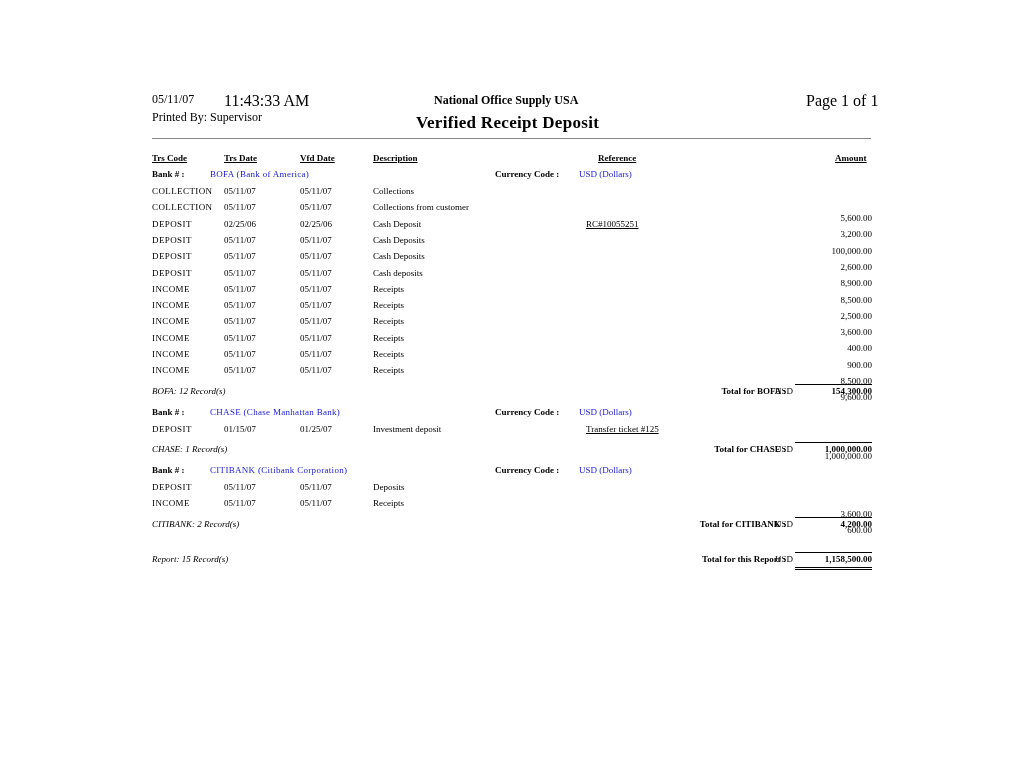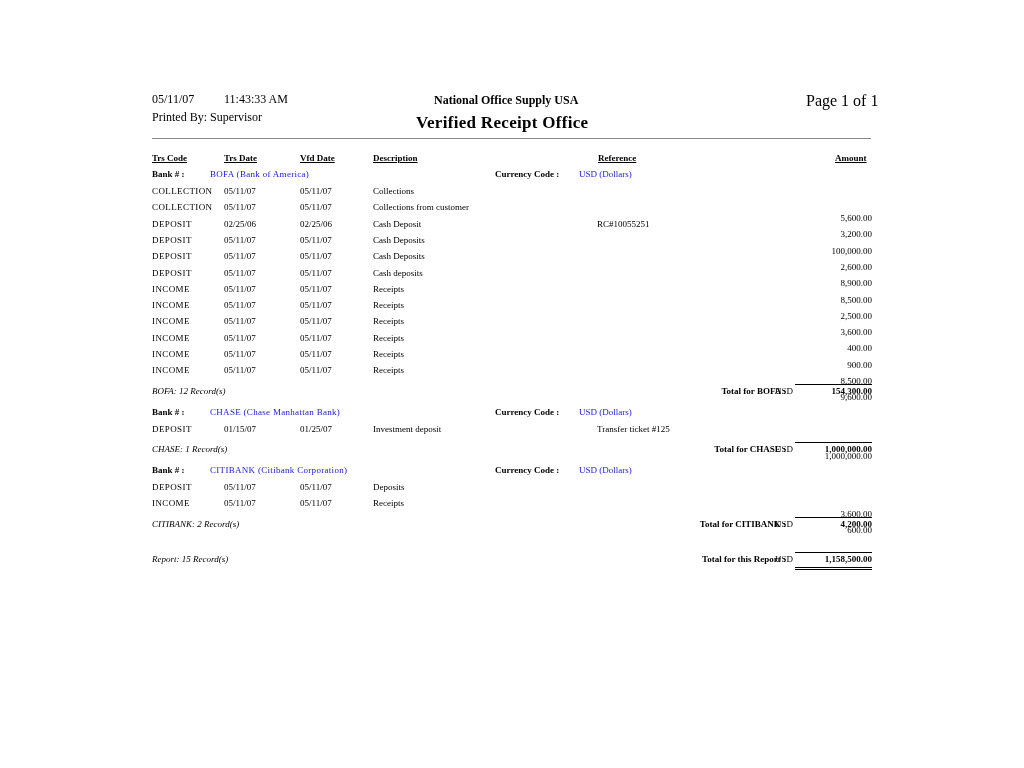--- a/index.html
+++ b/index.html
@@ -1,55 +1,55 @@
 <!DOCTYPE html>
 <html><head>
 <meta charset="utf-8">
 <style>
   html, body { margin:0; padding:0; }
   body { width:1024px; height:768px; background:#ffffff; position:relative; overflow:hidden;
          font-family:"Liberation Serif", "DejaVu Serif", serif; color:#000; }
   .page { position:absolute; left:0; top:0; width:936px; height:768px; }
   .abs { position:absolute; white-space:nowrap; }
   .hdr-date { left:152px; top:92px; font-size:12px; }
-  .hdr-time { left:224px; top:92px; font-size:12px; }
+  .hdr-time { left:224px; top:92px; font-size:16px; }
   .hdr-printed { left:152px; top:110px; font-size:12px; }
   .hdr-company { left:434px; top:93px; font-size:12px; font-weight:bold; }
   .hdr-title { left:416px; top:113px; font-size:17px; font-weight:bold; letter-spacing:0.3px; }
   .hdr-page { left:806px; top:92px; font-size:16px; }
   .hdr-rule { left:152px; top:138px; width:719px; height:1px; background:#888; }
 
   .colhdr { top:153px; font-size:9px; font-weight:bold; text-decoration:underline; }
   .row { position:absolute; left:152px; width:720px; height:16px; font-size:9px; }
   .row span { position:absolute; top:0; white-space:nowrap; }
   .c-code { left:0; letter-spacing:0.4px; }
   .c-trs { left:72px; }
   .c-vfd { left:148px; }
   .c-desc { left:221px; }
-  .c-ref { left:445px; }
+  .c-ref { left:434px;text-decoration:underline; }
   .c-amt { right:0; text-align:right;margin-top:27px; }
   .bank-label { left:0; font-weight:bold; }
   .bank-name { left:58px; color:#1a1ad6; letter-spacing:0.3px; }
   .cur-label { left:343px; font-weight:bold; }
   .cur-val { left:427px; color:#1a1ad6; }
   .sub-count { left:0; font-style:italic; }
   .tot-label { right:86px; font-weight:bold; text-align:right; }
   .tot-cur { left:623px; font-weight:normal; }
   .tot-amt { right:0; font-weight:bold; }
   .tot-rule { position:absolute; left:795px; width:77px; height:1px; background:#000; }
 </style>
 </head>
 <body>
 
 <div class="page">
   <div class="abs hdr-date">05/11/07</div>
   <div class="abs hdr-time">11:43:33 AM</div>
   <div class="abs hdr-printed">Printed By: Supervisor</div>
   <div class="abs hdr-company">National Office Supply USA</div>
-  <div class="abs hdr-title">Verified Receipt Office</div>
+  <div class="abs hdr-title">Verified Receipt Deposit</div>
   <div class="abs hdr-page">Page 1 of 1</div>
   <div class="abs hdr-rule"></div>
 
   <div class="abs colhdr" style="left:152px">Trs Code</div>
   <div class="abs colhdr" style="left:224px">Trs Date</div>
   <div class="abs colhdr" style="left:300px">Vfd Date</div>
   <div class="abs colhdr" style="left:373px">Description</div>
   <div class="abs colhdr" style="left:598px">Reference</div>
   <div class="abs colhdr" style="left:835px">Amount</div>
 

